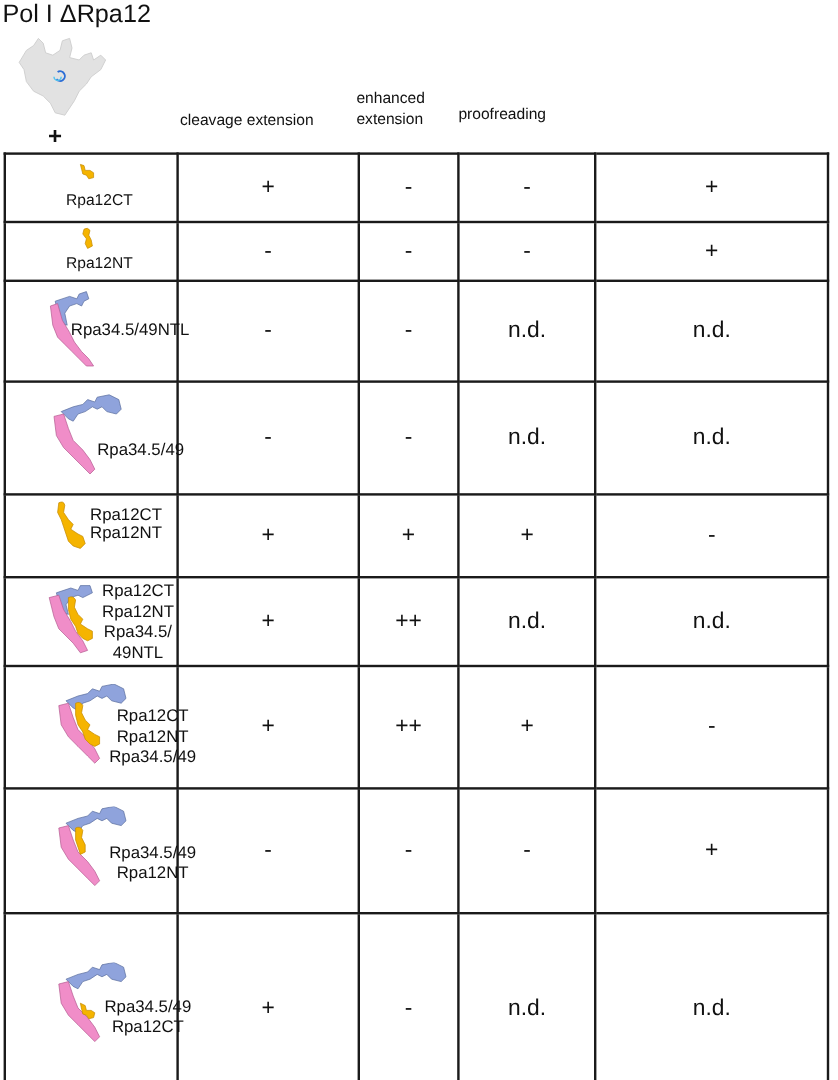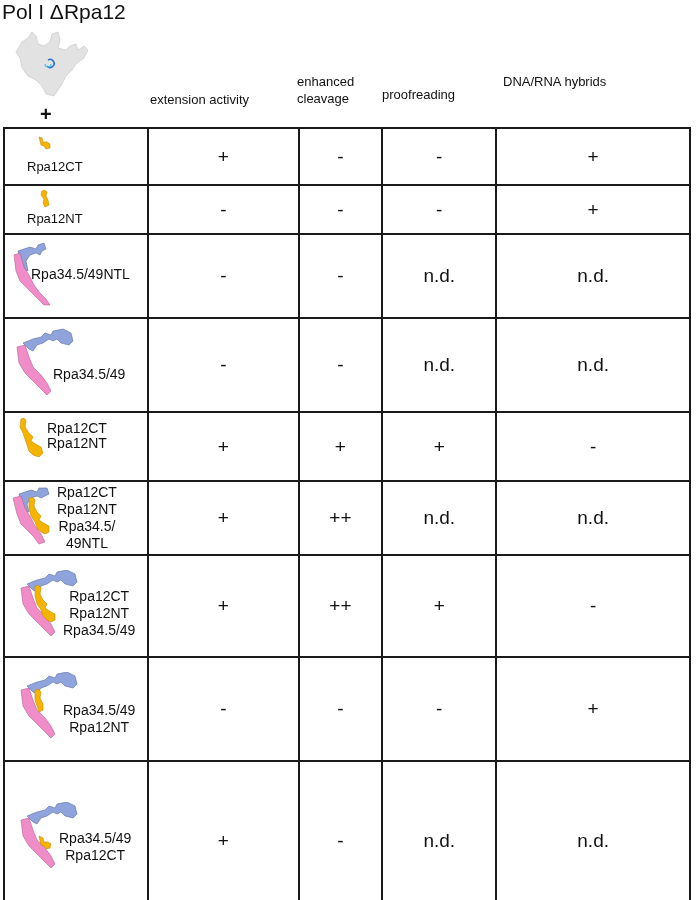--- a/index.html
+++ b/index.html
@@ -10,48 +10,47 @@
   .plus-main { position: absolute; left: 40px; top: 103px; font-size: 20px; font-weight: bold; }
   .col-header { position: absolute; font-size: 13px; line-height: 17px; }
   .col-header.left { text-align: left; }
   table.main { position: absolute; left: 3px; top: 127px; border-collapse: collapse;
                width: 688px; }
   table.main td { border: 2px solid #1a1a1a; padding: 0; vertical-align: middle;
                   text-align: center; font-size: 19px; }
   td.cond { width: 141px; text-align: left; position: relative; }
   td.c1 { width: 147px; } td.c2 { width: 81px; } td.c3 { width: 111px; } td.c4 { width: 190px; }
   .nd { font-size: 20px; margin-top: 44px; }
-  .cond-wrap { position: relative; height: 100%; }
+  .cond-wrap { position: relative; height: 100%; margin-left: 28px; }
   .lbl { position: absolute; font-size: 13px; line-height: 15px; }
   svg.mol { position: absolute; }
 </style>
 </head>
 <body>
 
 <div class="title">Pol I ΔRpa12</div>
 
 <svg class="polI-icon" viewBox="0 0 80 72">
   <path d="M8 14 L14 10 L18 4 L22 8 L24 16 L30 18 L36 14 L38 6 L44 4 L46 12 L44 20 L52 22 L56 18 L62 16 L64 22 L70 18 L74 22 L70 30 L62 36 L58 42 L52 48 L48 56 L44 62 L40 68 L32 66 L28 58 L22 52 L14 48 L8 40 L6 30 L2 24 Z" fill="#e2e2e2" stroke="#cfcfcf" stroke-width="0.8"></path>
   <path d="M34 32 a4 4 0 1 1 -1 6" fill="none" stroke="#2d6fd6" stroke-width="1.6"></path>
   <path d="M31 36 a3 3 0 1 0 6 0" fill="none" stroke="#4fc3f0" stroke-width="1.2"></path>
 </svg>
 <div class="plus-main">+</div>
 
 <div class="col-header" style="left:150px; top:91px; width:147px;">
-  <div>extension activity</div>
+  <div>cleavage extension</div>
 </div>
 <div class="col-header" style="left:297px; top:73px; width:83px;">
   <div>enhanced</div>
-  <div>cleavage</div>
+  <div>extension</div>
 </div>
 <div class="col-header" style="left:382px; top:86px; width:111px;">
   <div>proofreading</div>
 </div>
 <div class="col-header left" style="left:503px; top:73px; width:195px;">
-  <div>DNA/RNA hybrids</div>
 </div>
 
 <table class="main">
 
   <tbody>
       <tr style="height:55px;">
     <td class="cond">
       <div class="cond-wrap" style="height:55px;">
         <svg class="mol" style="left:32px;top:6px;" width="16" height="16" viewBox="0 0 16 16">
           <path d="M2 2 L5 3 L6 7 L10 7 L13 9 L13 13 L9 14 L7 11 L4 10 L3 6 Z" fill="#f5b400" stroke="#c48a00" stroke-width="0.6"></path>

